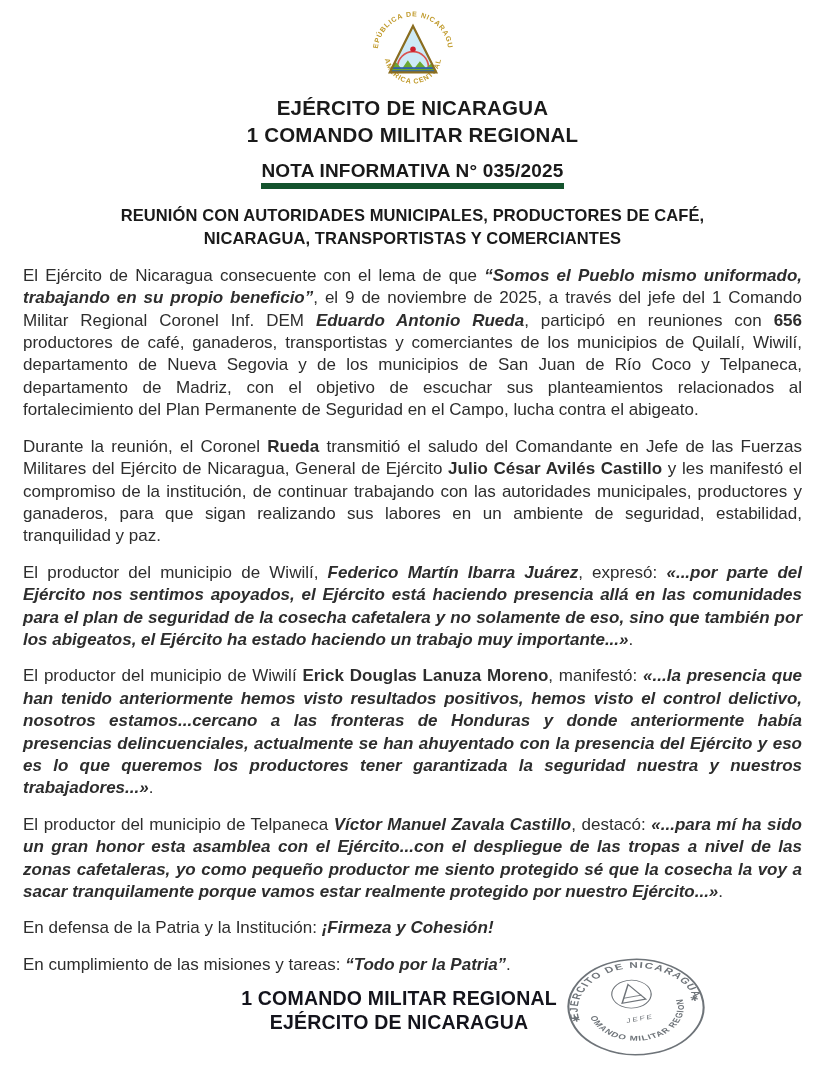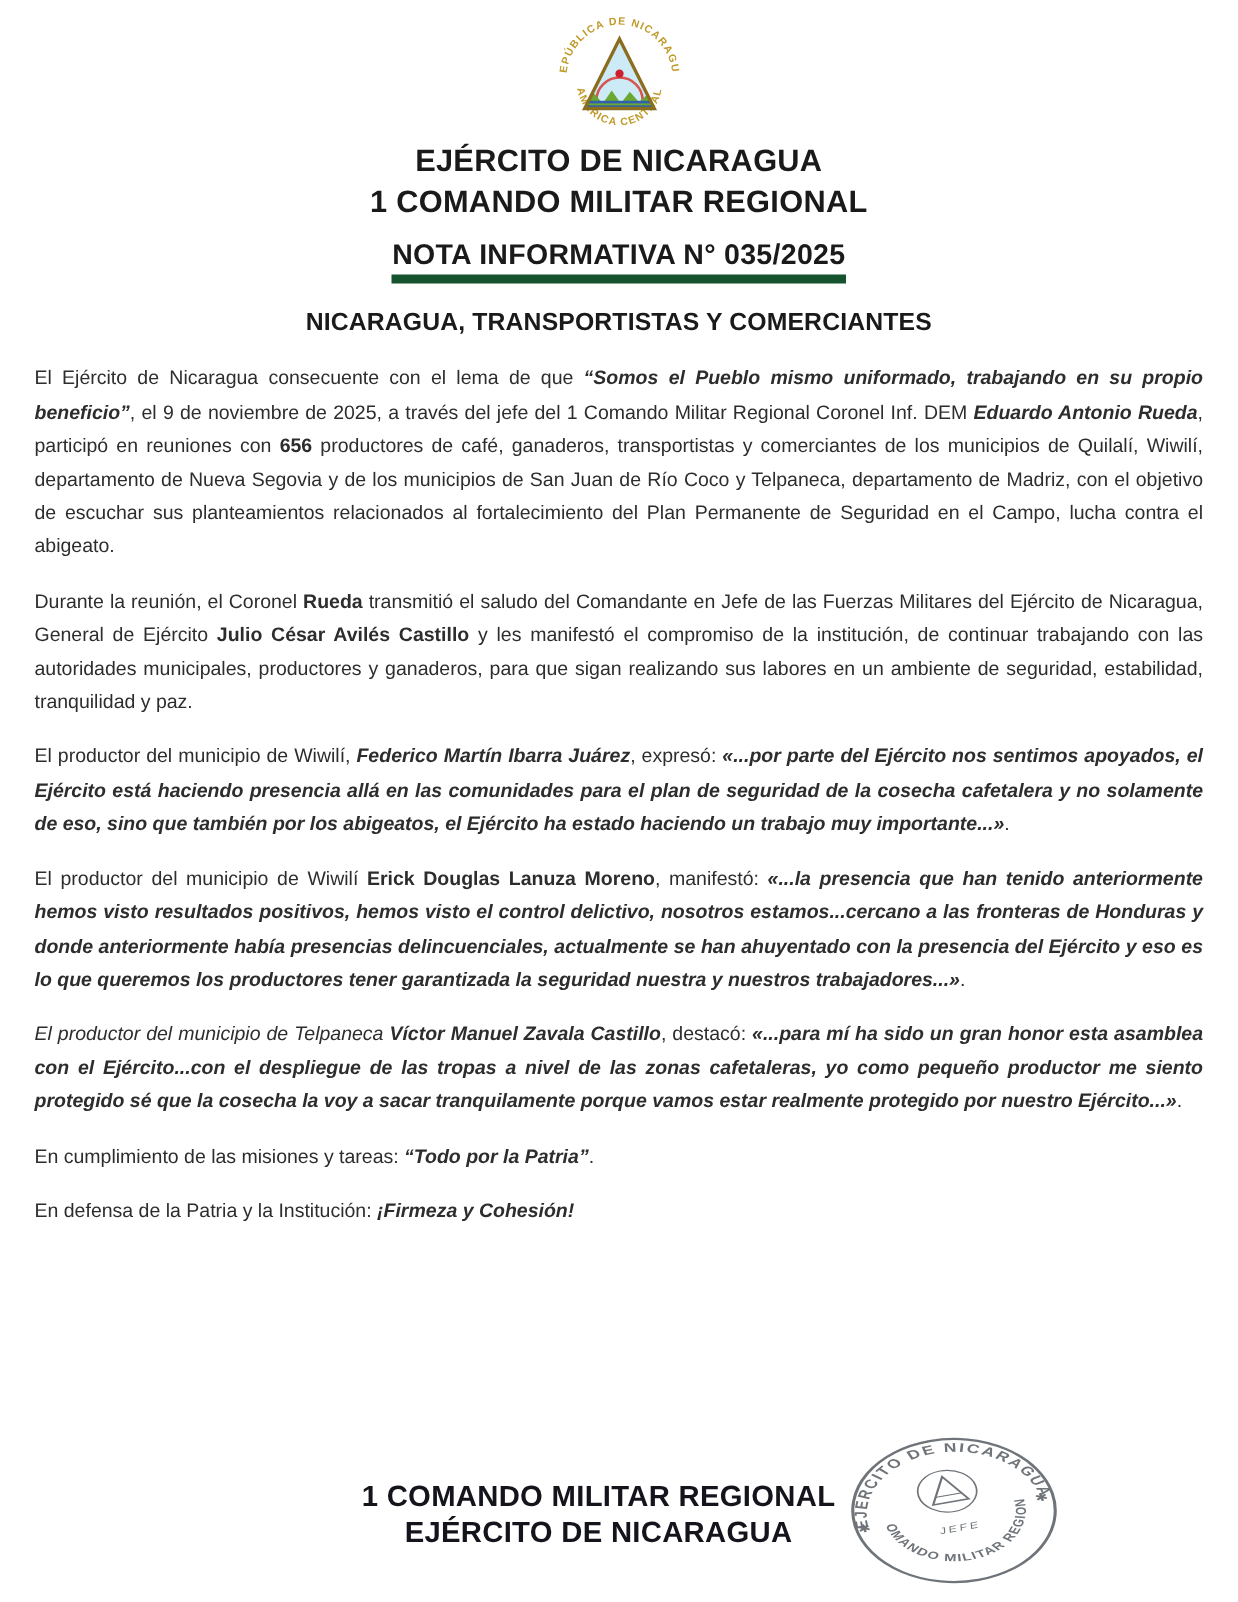--- a/index.html
+++ b/index.html
@@ -23,26 +23,26 @@
     display:inline-block;font-weight:bold;color:#1a1a1a;font-size:19px;
     border-bottom:6px solid #14532d;padding-bottom:1px;letter-spacing:.2px;
   }
   .subject{
     text-align:center;font-weight:bold;color:#1a1a1a;
     font-size:16.5px;line-height:1.42;margin:15px 30px 0 30px;letter-spacing:.1px;
   }
   
   .body-text{margin:14px 23px 0 23px;}
   .para{
-    font-size:13px;line-height:22.4px;color:#2d2d2d;
+    font-size:17px;line-height:22.4px;color:#2d2d2d;
     text-align:justify;text-justify:inter-word;
     margin:0 0 14px 0;
   }
   .seg-b{font-weight:bold;}
-  .seg-i{font-style:italic;}
+  .seg-i{}
   .seg-bi{font-weight:bold;font-style:italic;}
   
   .footer-sig{
     position:absolute;left:163px;top:987px;width:472px;
     text-align:center;font-weight:bold;color:#14141c;
     font-size:19.5px;line-height:1.22;letter-spacing:.2px;
   }
   .seal{
     position:absolute;left:561px;top:954px;width:150px;height:106px;
     opacity:.88;
@@ -79,31 +79,32 @@
   </svg>
 
   <div class="org-title">EJÉRCITO DE NICARAGUA</div>
   <div class="org-title">1 COMANDO MILITAR REGIONAL</div>
 
   <div class="doc-number-wrap">
     <span class="doc-number">NOTA INFORMATIVA N° 035/2025</span>
   </div>
 
   <div class="subject">
+    <div>REUNIÓN CON AUTORIDADES MUNICIPALES, PRODUCTORES DE CAFÉ,</div>
     <div>NICARAGUA, TRANSPORTISTAS Y COMERCIANTES</div>
   </div>
 
   <div class="body-text">
       <p class="para"><span>El Ejército de Nicaragua consecuente con el lema de que </span><span class="seg-bi">“Somos el Pueblo mismo uniformado, trabajando en su propio beneficio”</span><span>, el 9 de noviembre de 2025, a través del jefe del 1 Comando Militar Regional Coronel Inf. DEM </span><span class="seg-bi">Eduardo Antonio Rueda</span><span>, participó en reuniones con </span><span class="seg-b">656</span><span> productores de café, ganaderos, transportistas y comerciantes de los municipios de Quilalí, Wiwilí, departamento de Nueva Segovia y de los municipios de San Juan de Río Coco y Telpaneca, departamento de Madriz, con el objetivo de escuchar sus planteamientos relacionados al fortalecimiento del Plan Permanente de Seguridad en el Campo, lucha contra el abigeato.</span></p>
       <p class="para"><span>Durante la reunión, el Coronel </span><span class="seg-b">Rueda</span><span> transmitió el saludo del Comandante en Jefe de las Fuerzas Militares del Ejército de Nicaragua, General de Ejército </span><span class="seg-b">Julio César Avilés Castillo</span><span> y les manifestó el compromiso de la institución, de continuar trabajando con las autoridades municipales, productores y ganaderos, para que sigan realizando sus labores en un ambiente de seguridad, estabilidad, tranquilidad y paz.</span></p>
       <p class="para"><span>El productor del municipio de Wiwilí, </span><span class="seg-bi">Federico Martín Ibarra Juárez</span><span>, expresó: </span><span class="seg-bi">«...por parte del Ejército nos sentimos apoyados, el Ejército está haciendo presencia allá en las comunidades para el plan de seguridad de la cosecha cafetalera y no solamente de eso, sino que también por los abigeatos, el Ejército ha estado haciendo un trabajo muy importante...»</span><span>.</span></p>
       <p class="para"><span>El productor del municipio de Wiwilí </span><span class="seg-b">Erick Douglas Lanuza Moreno</span><span>, manifestó: </span><span class="seg-bi">«...la presencia que han tenido anteriormente hemos visto resultados positivos, hemos visto el control delictivo, nosotros estamos...cercano a las fronteras de Honduras y donde anteriormente había presencias delincuenciales, actualmente se han ahuyentado con la presencia del Ejército y eso es lo que queremos los productores tener garantizada la seguridad nuestra y nuestros trabajadores...»</span><span>.</span></p>
       <p class="para"><span class="seg-i">El productor del municipio de Telpaneca </span><span class="seg-bi">Víctor Manuel Zavala Castillo</span><span>, destacó: </span><span class="seg-bi">«...para mí ha sido un gran honor esta asamblea con el Ejército...con el despliegue de las tropas a nivel de las zonas cafetaleras, yo como pequeño productor me siento protegido sé que la cosecha la voy a sacar tranquilamente porque vamos estar realmente protegido por nuestro Ejército...»</span><span>.</span></p>
+      <p class="para"><span>En defensa de la Patria y la Institución: </span><span class="seg-bi">¡Firmeza y Cohesión!</span></p>
       <p class="para"><span>En cumplimiento de las misiones y tareas: </span><span class="seg-bi">“Todo por la Patria”</span><span>.</span></p>
-      <p class="para"><span>En defensa de la Patria y la Institución: </span><span class="seg-bi">¡Firmeza y Cohesión!</span></p>
     </div>
 
   <div class="footer-sig">
     <div>1 COMANDO MILITAR REGIONAL</div>
     <div>EJÉRCITO DE NICARAGUA</div>
   </div>
 
   <svg class="seal" viewBox="0 0 160 160" preserveAspectRatio="none" xmlns="http://www.w3.org/2000/svg">
     <g transform="rotate(-14 80 80)" stroke="#5b6167" fill="none">
       <defs>

